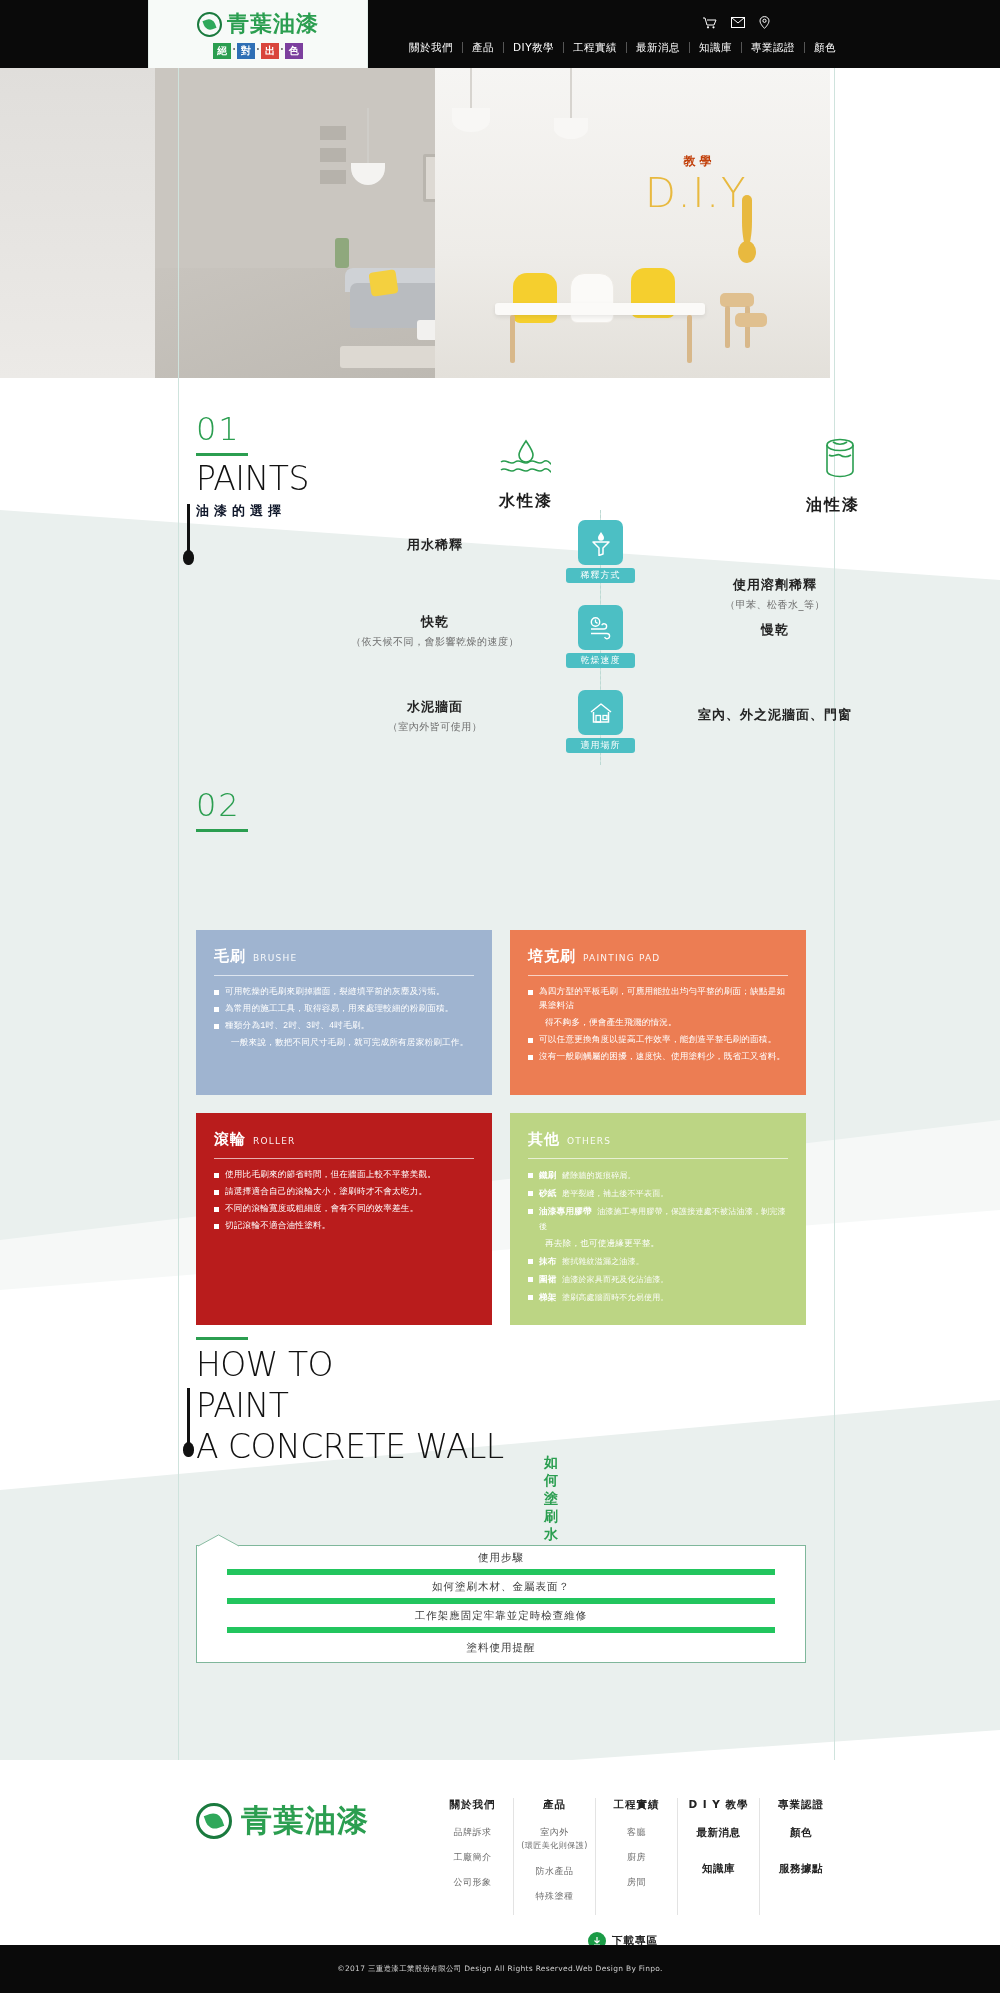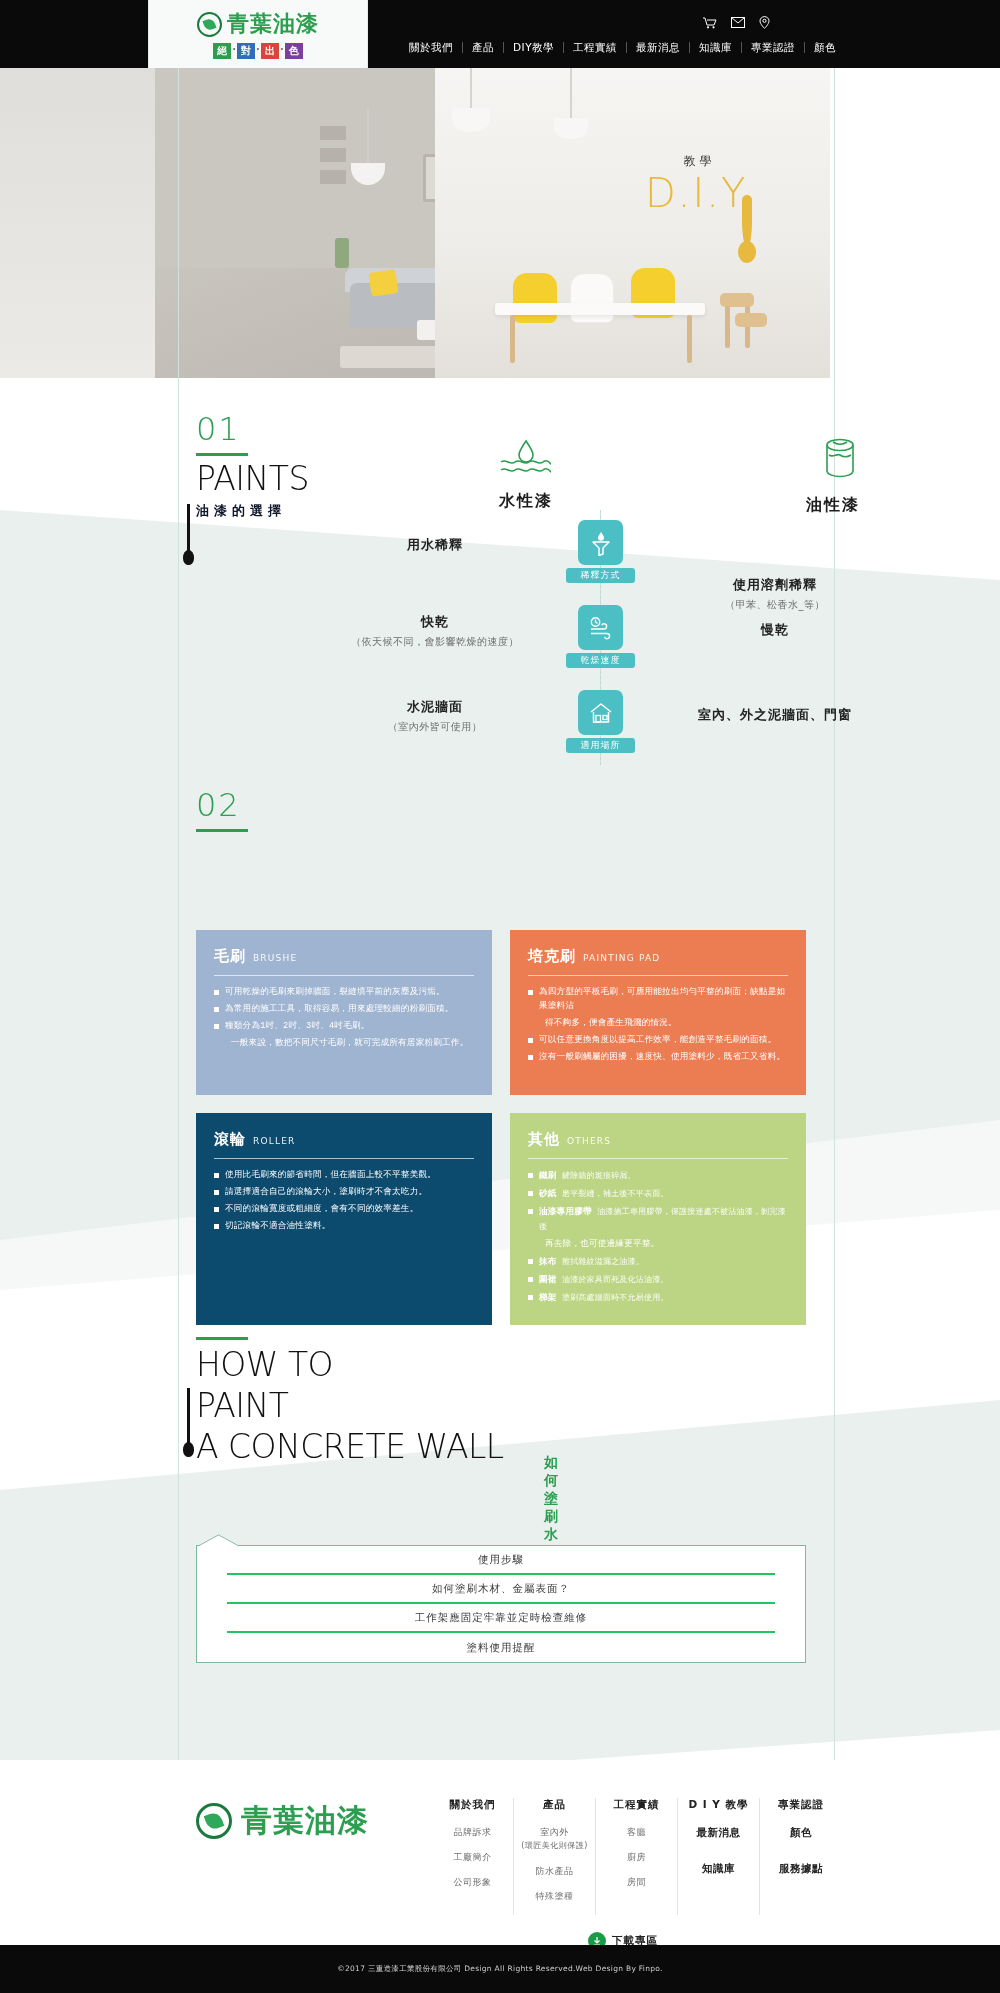--- a/index.html
+++ b/index.html
@@ -50,21 +50,21 @@
   .clock { position:absolute; left:303px; top:92px; width:40px; height:40px; border-radius:50%; background:#e9e7e3; border:3px solid #cdc9c2;}
   .mirror{ position:absolute; left:268px; top:86px; width:36px; height:48px; background:#ddd9d3; border:3px solid #b9b5ae; border-radius:2px;}
   .pend { position:absolute; background:#f8f7f5; border-radius:0 0 50% 50%; }
   .pend-line { position:absolute; width:2px; background:#d7d4cf; }
   .dtable { position:absolute; left:550px; top:240px; width:215px; height:12px; background:#fbfaf8; border-radius:3px; box-shadow:0 2px 4px rgba(0,0,0,.08);}
   .dtable-leg { position:absolute; width:5px; height:48px; background:#d8b88a; border-radius:2px;}
   .chair-y { position:absolute; width:44px; height:50px; background:#f5cf2e; border-radius:14px 14px 7px 7px;}
   .chair-w { position:absolute; width:44px; height:50px; background:#fbfaf8; border-radius:14px 14px 7px 7px; border:1px solid #eeebe6;}
   .stool { position:absolute; width:34px; height:14px; background:#e0c08f; border-radius:5px;}
   .diy { position:absolute; left:645px; top:85px; text-align:center; }
-  .diy-top { font-size:12px; color:#404040; letter-spacing:4px; font-weight:normal; }
+  .diy-top { font-size:12px; color:#c2410c; letter-spacing:4px; font-weight:bold; }
   .diy-main { font-size:40px; color:#e8b93f; font-weight:300; letter-spacing:2px; line-height:46px;}
   .diy-drip { position:absolute; left:97px; top:42px; width:10px; height:52px; background:#e8b93f; border-radius:5px 5px 50% 50%; }
   .diy-drop { position:absolute; left:93px; top:88px; width:18px; height:22px; background:#e8b93f; border-radius:50% 50% 50% 50%; }
 
   
   .band { position:absolute; left:0; width:1000px; z-index:0; pointer-events:none; }
   .band1 { top:510px; height:780px; background:#eaf0ee; clip-path:polygon(0 0,1000px 70px,1000px 700px,0 780px); }
   .band2 { top:1400px; height:400px; background:#eaf0ee; clip-path:polygon(0 90px,1000px 0,1000px 330px,0 400px); }
   .band3 { top:1120px; height:420px; background:#ffffff; clip-path:polygon(0 120px,1000px 0,1000px 300px,0 420px); opacity:.55;}
 
@@ -98,41 +98,41 @@
   .cmp-sub  { font-size:10px; color:#6c6c6c; margin-top:4px; letter-spacing:.5px;}
 
   
   .s02 { position:absolute; top:788px; left:196px; }
   .s02-sub { font-size:11px; color:#8f9b97; margin-top:8px; letter-spacing:1px;}
   .s02-sub span { font-size:9px; color:#b4bebb;}
   .cards { position:absolute; top:930px; left:196px; width:610px; display:grid; grid-template-columns:296px 296px; gap:18px 18px;}
   .card { padding:17px 18px 16px 18px; color:#fff; min-height:165px;}
   .card-blue  { background:#9fb4d0; }
   .card-orng  { background:#ec7d53; }
-  .card-yell  { background:#0c4a6e; min-height:165px;}
+  .card-yell  { background:#b91c1c; min-height:165px;}
   .card-grn   { background:#bcd584; min-height:165px;}
   .card-h { display:flex; align-items:baseline; gap:7px; }
   .card-h .zh { font-size:15px; font-weight:bold; letter-spacing:1px;}
   .card-h .en { font-size:9px; letter-spacing:1.2px; opacity:.92;}
   .card-hr { height:1px; background:rgba(255,255,255,.65); margin:9px 0 10px 0;}
   .card ul { list-style:none;font-family:Liberation Mono, monospace; }
   .card li { font-size:8.6px; line-height:13.5px; margin-bottom:3.5px; padding-left:11px; position:relative; letter-spacing:.2px;}
   .card li:before { content:""; position:absolute; left:0; top:4px; width:5px; height:5px; background:#fff;}
   .card li.cont:before { display:none; }
   .card li.cont { padding-left:17px; }
   .card li b { font-weight:bold; }
   .card li i { font-style:normal; font-size:8px; opacity:.95;}
 
   
   .s03 { position:absolute; top:1330px; left:196px; }
   .s03 .sec-en { font-size:33px; line-height:41px;}
   .s03-zh { position:absolute; left:348px; top:110px; font-size:14px; color:#2b9e50; letter-spacing:5px; font-weight:bold;}
   .acc { position:absolute; top:1545px; left:196px; width:610px; background:#fff; border:1px solid #7fb79b; }
   .acc-notch { position:absolute; left:-1px; top:-12px; width:60px; height:13px; }
-  .acc-item { height:29px; display:flex; align-items:center; justify-content:center; font-size:10.5px; color:#3b3b3b; letter-spacing:1px; border-bottom:2px solid #22c55e; margin:0 30px;}
+  .acc-item { height:29px; display:flex; align-items:center; justify-content:center; font-size:10.5px; color:#3b3b3b; letter-spacing:1px; border-bottom:6px solid #22c55e; margin:0 30px;}
   .acc-item:first-child { color:#2b8f56; font-weight:bold; }
   .acc-item:last-child { border-bottom:none; }
 
   
   .footer { position:absolute; top:1760px; left:0; width:1000px; height:233px; background:#fff; z-index:6;}
   .f-logo { position:absolute; left:196px; top:40px; display:flex; align-items:center; gap:9px;}
   .f-logo .logo-mark { width:36px; height:36px; border-width:3px;}
   .f-logo .logo-mark .logo-leaf { width:16px; height:16px;}
   .f-logo .logo-text { font-size:31px;}
   .f-cols { position:absolute; left:432px; top:38px; display:flex; }

